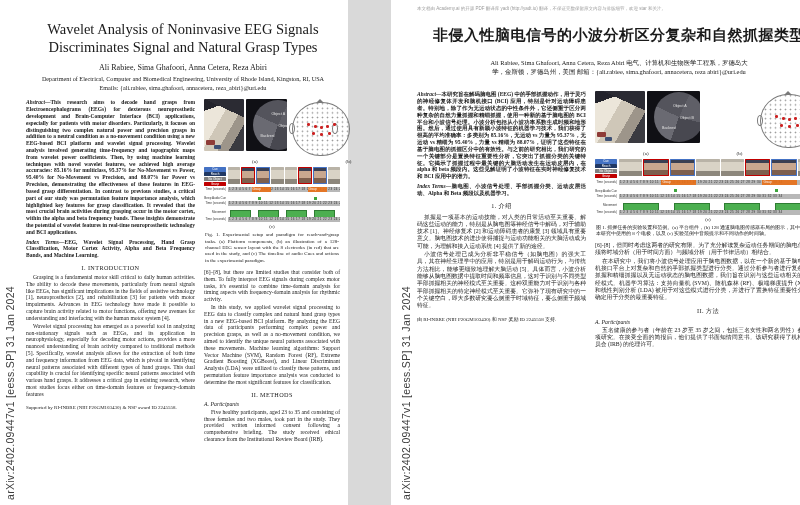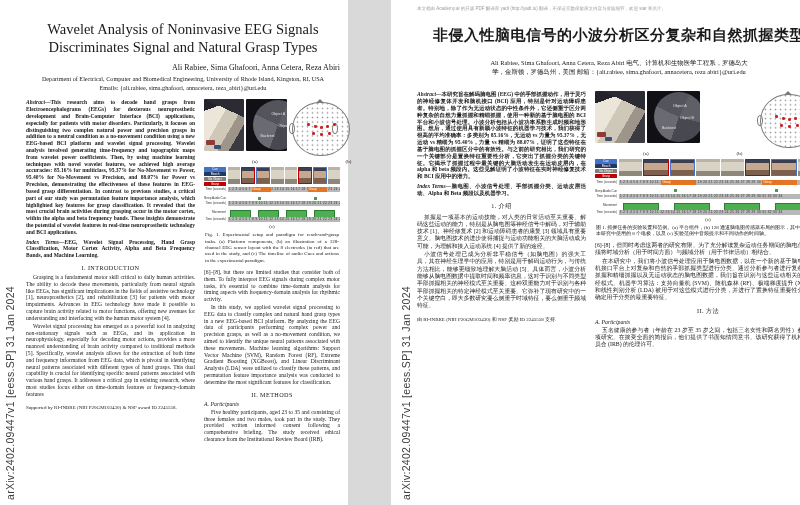--- a/index.html
+++ b/index.html
@@ -26,21 +26,21 @@
     font-family:"Liberation Sans","DejaVu Sans",sans-serif;
     font-size:4.5px;color:#9a9a9a;white-space:nowrap;overflow:hidden;
   }
 
   .content{position:absolute;left:26px;right:8px;top:0;}
   .page-en .content{top:20px;}
   .page-zh .content{top:26px;}
 
   .title{font-size:14.5px;font-weight:normal;text-align:center;line-height:1.25;margin:0 4px 7px;}
   .page-zh .title{font-size:15px;font-weight:600;letter-spacing:.5px;margin-bottom:14px;}
-  .authors{font-size:8px;text-align:right;margin:0 0 3px;}
+  .authors{font-size:8px;text-align:center;margin:0 0 3px;}
   .affil{font-size:6.2px;text-align:center;line-height:1.3;margin:0 10px 1px;}
   .page-zh .affil{font-size:6.4px;margin:0 26px 1px;}
   .emails{font-size:6.2px;text-align:center;margin:0 0 8px;}
 
   .cols{display:flex;gap:9px;margin-top:8px;}
   .col-a{width:169px;flex:0 0 169px;}
   .col-b{flex:1;min-width:0;}
 
   p{margin:0;}
   .body{font-size:5.6px;line-height:1.22;text-align:justify;margin-bottom:1px;}

